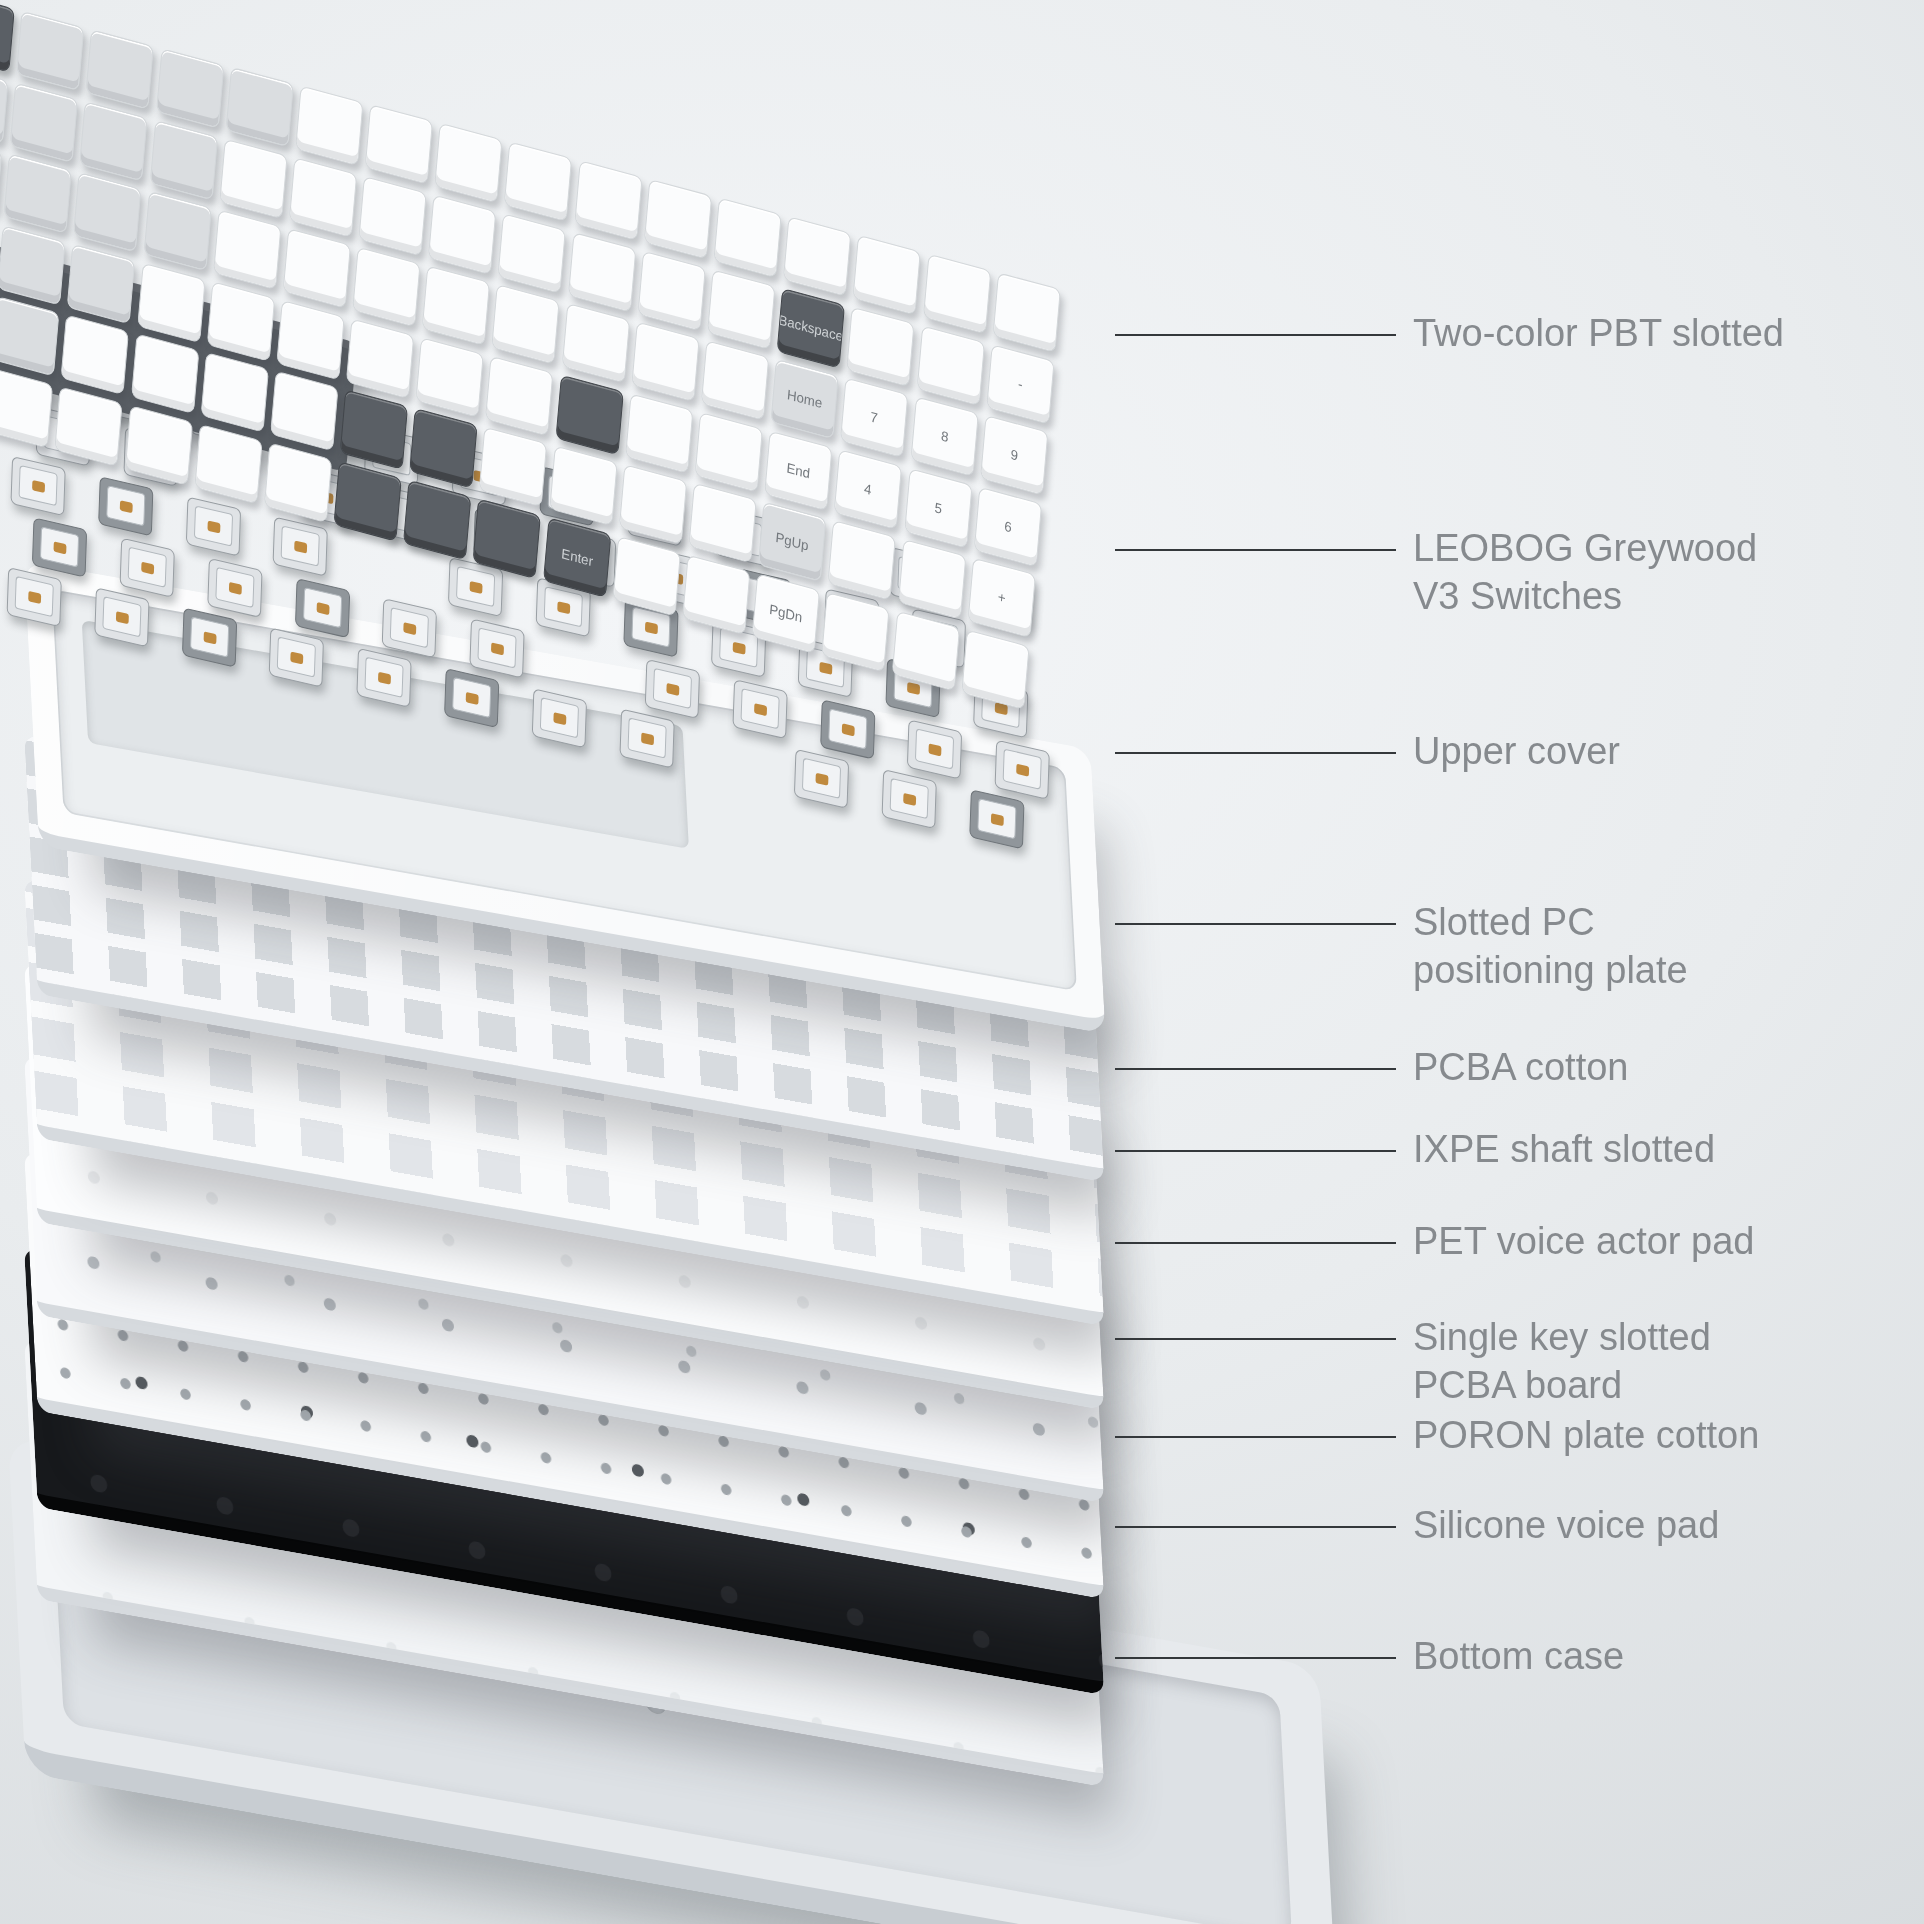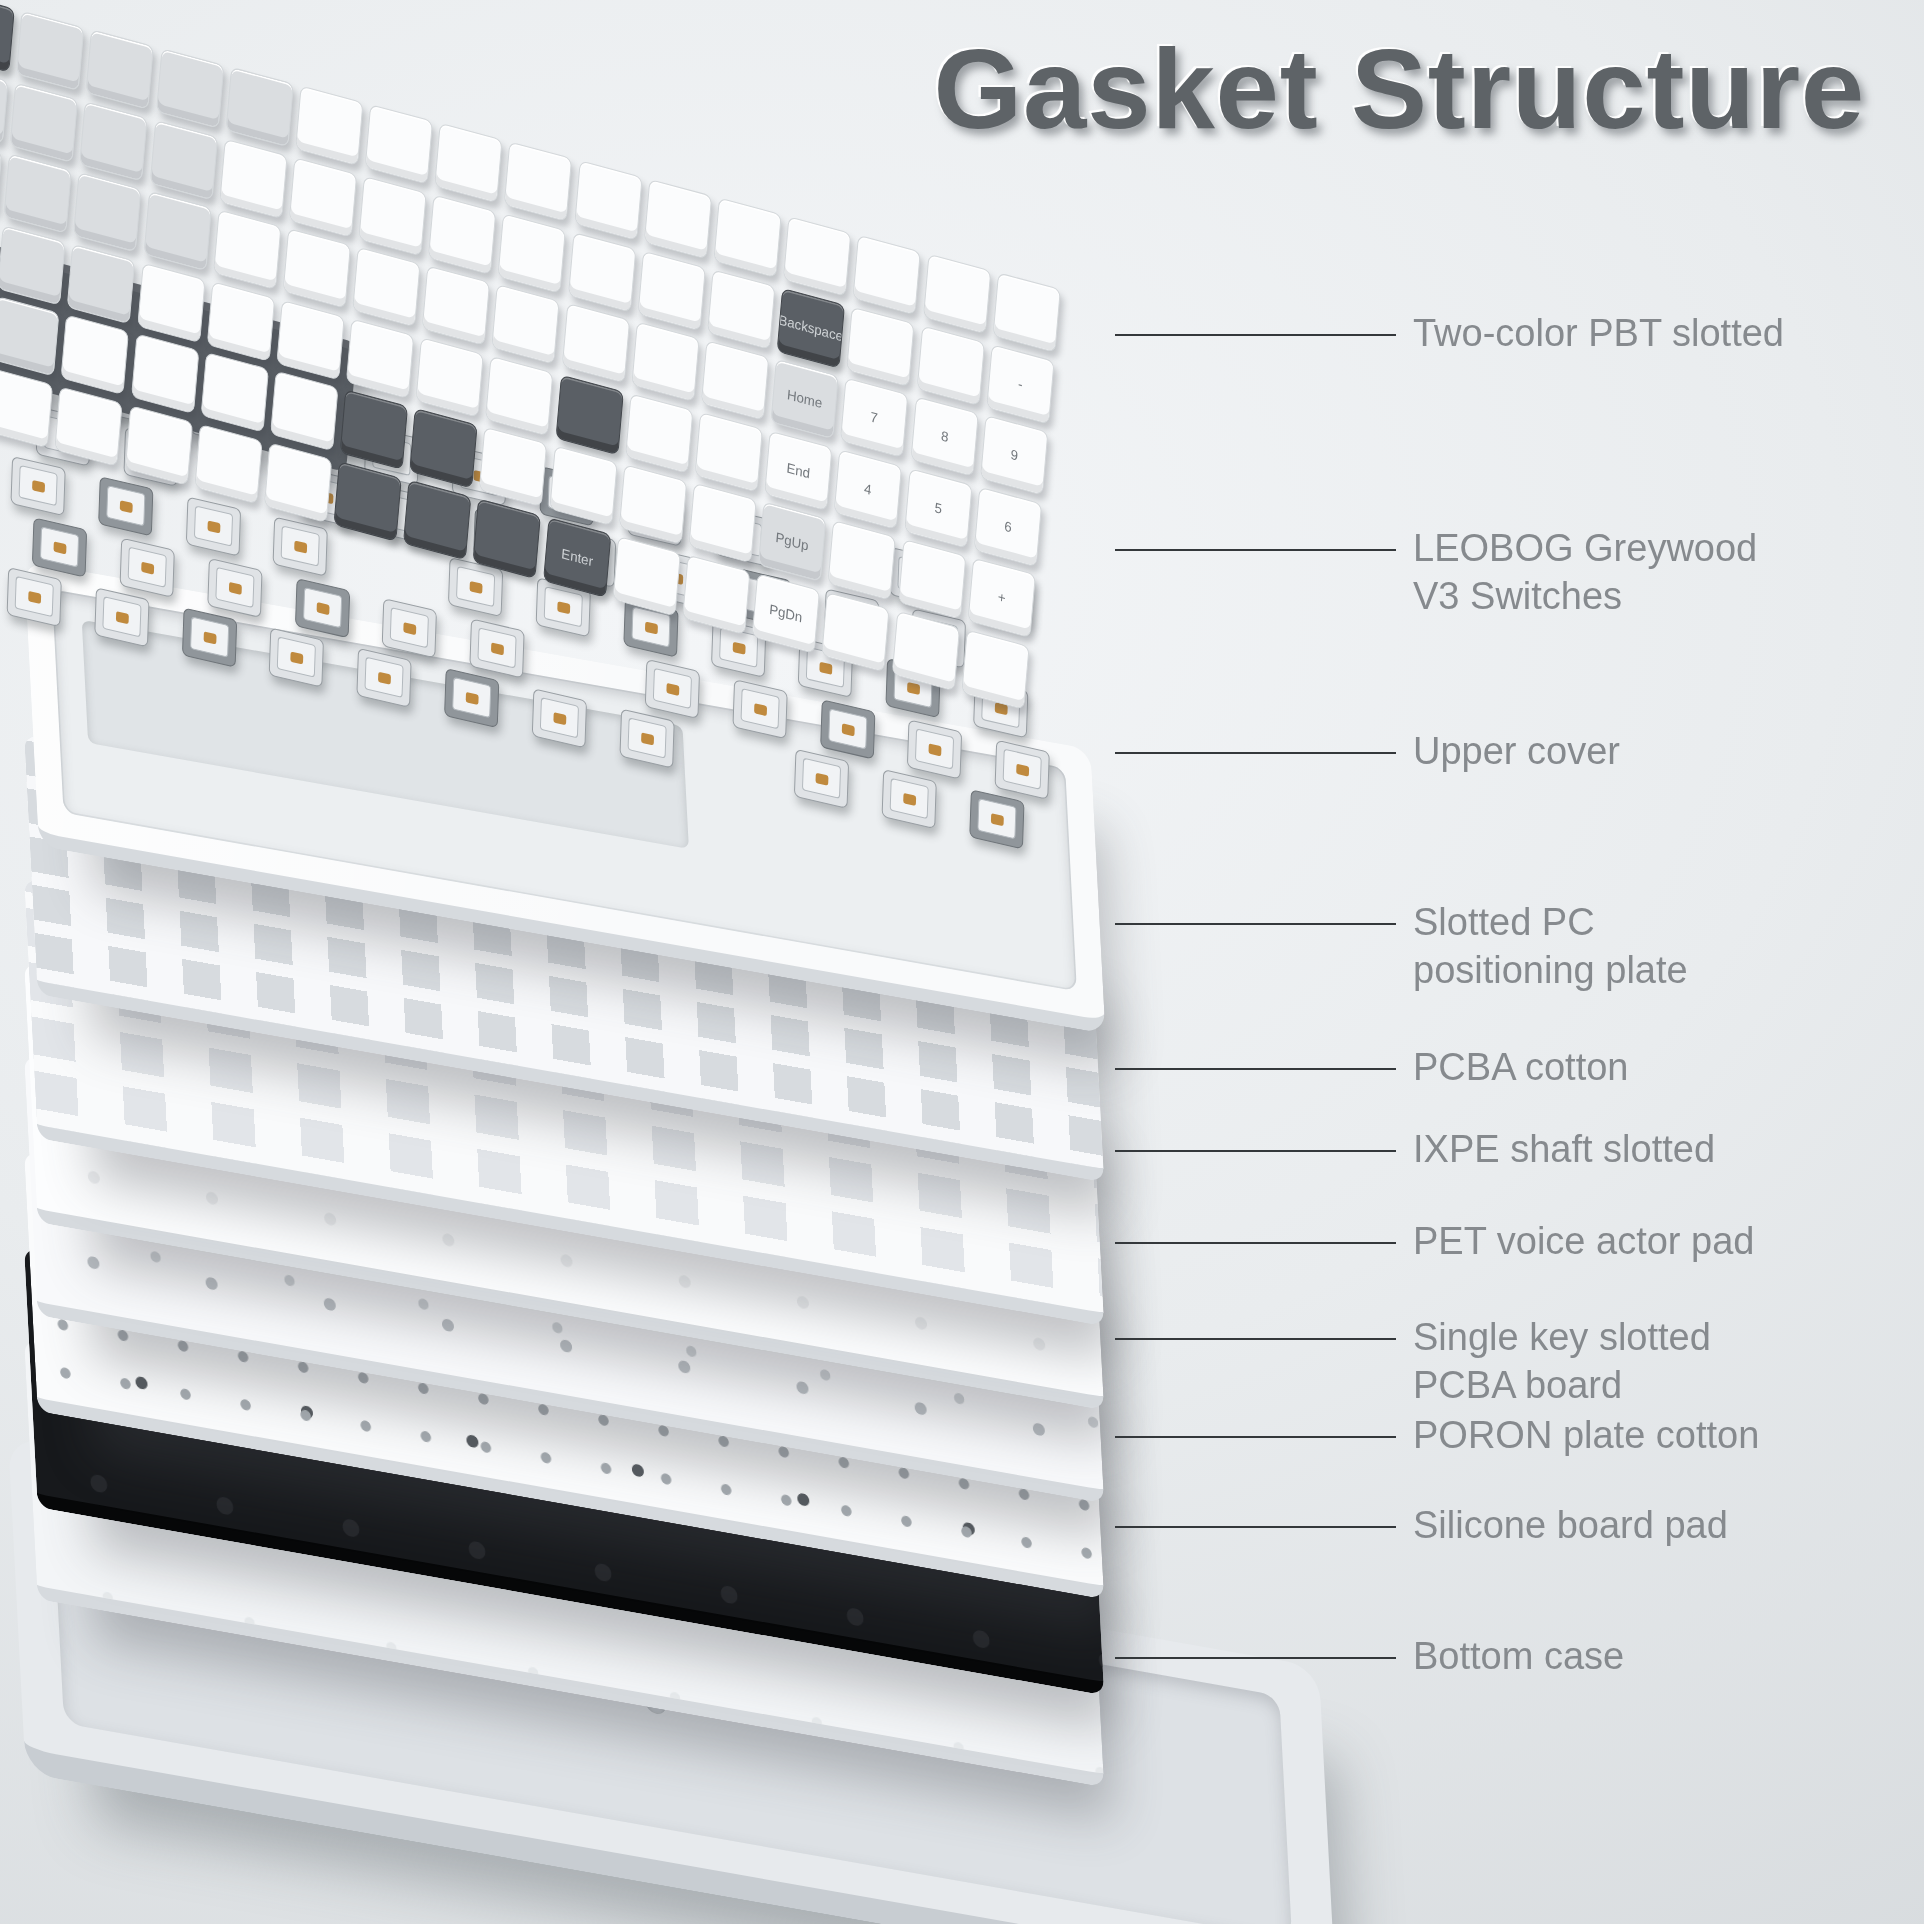--- a/index.html
+++ b/index.html
@@ -377,23 +377,22 @@
     <div class="callout-line"></div>
     <div class="callout-text">Single key slotted
 PCBA board</div>
   </div>
   <div class="callout" style="top:1436px">
     <div class="callout-line"></div>
     <div class="callout-text">PORON plate cotton</div>
   </div>
   <div class="callout" style="top:1526px">
     <div class="callout-line"></div>
-    <div class="callout-text">Silicone board pad</div>
+    <div class="callout-text">Silicone voice pad</div>
   </div>
   <div class="callout" style="top:1657px">
     <div class="callout-line"></div>
     <div class="callout-text">Bottom case</div>
   </div>
 
-  <div class="page-title">Gasket Structure</div>
 
 </div>
 
 
 </body></html>

